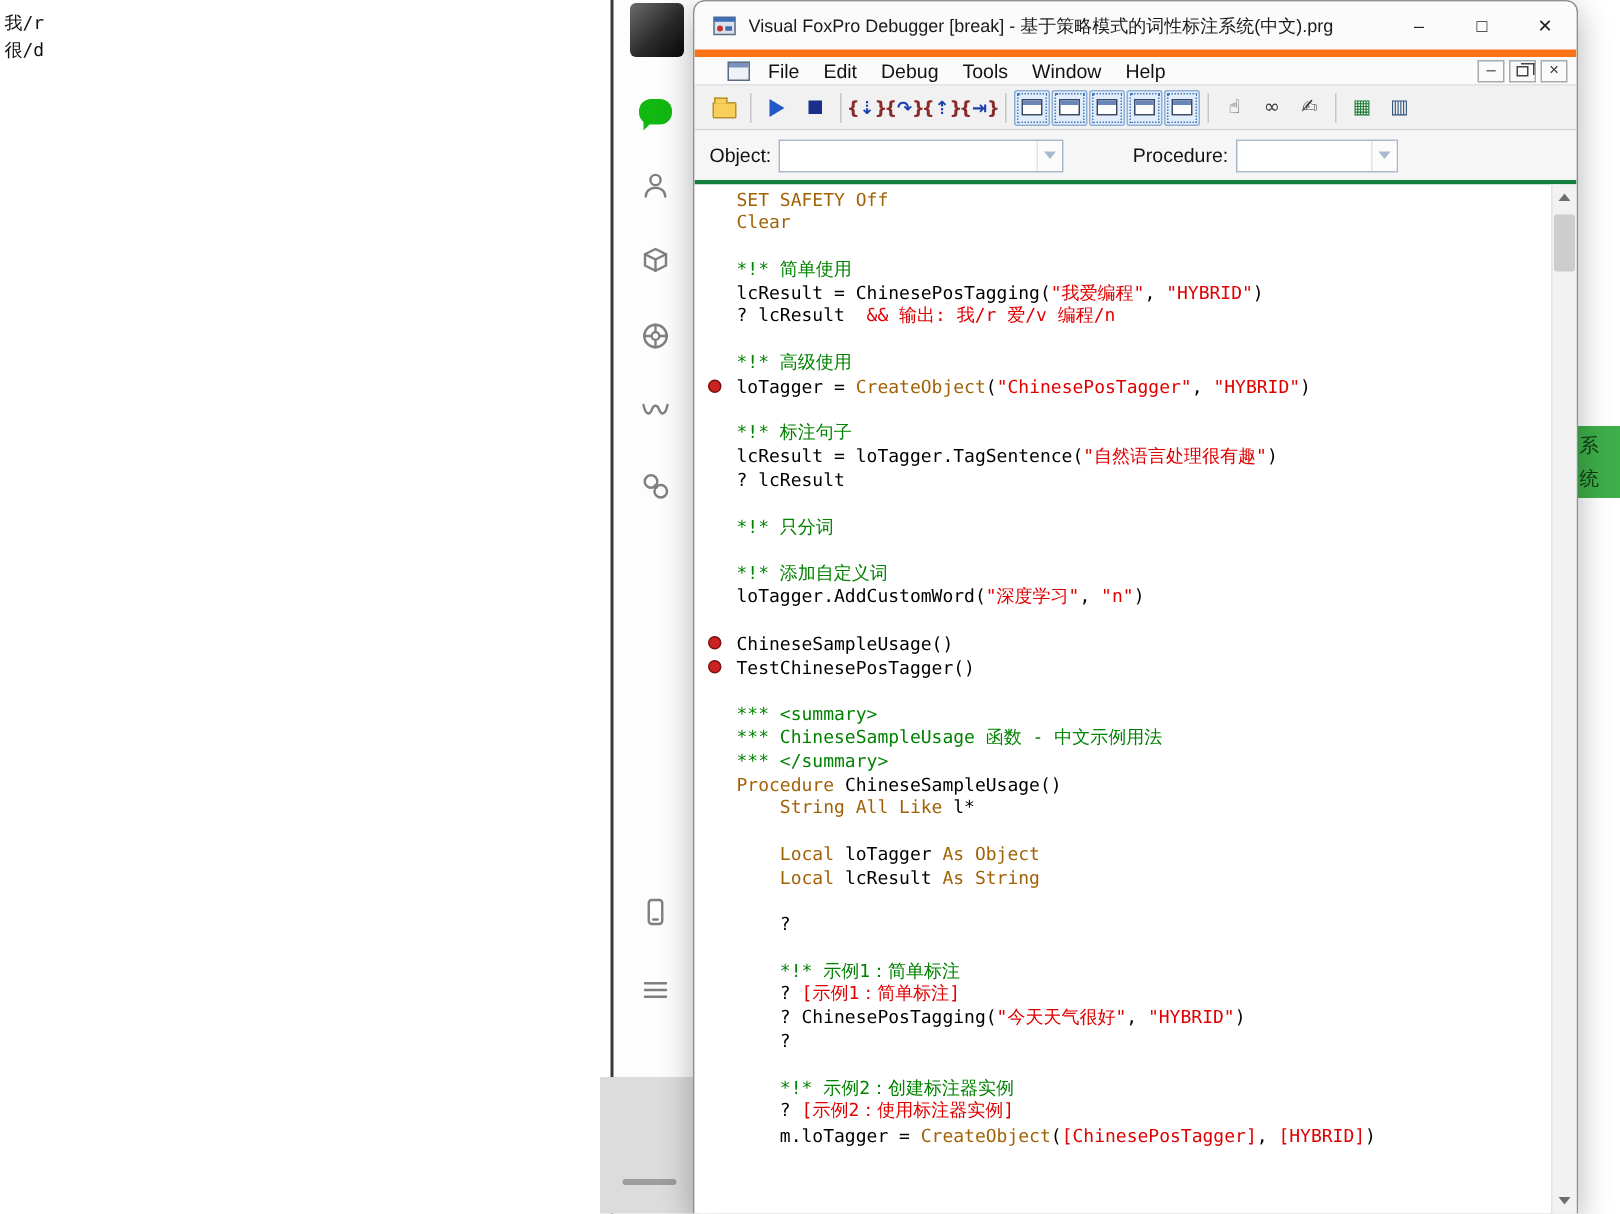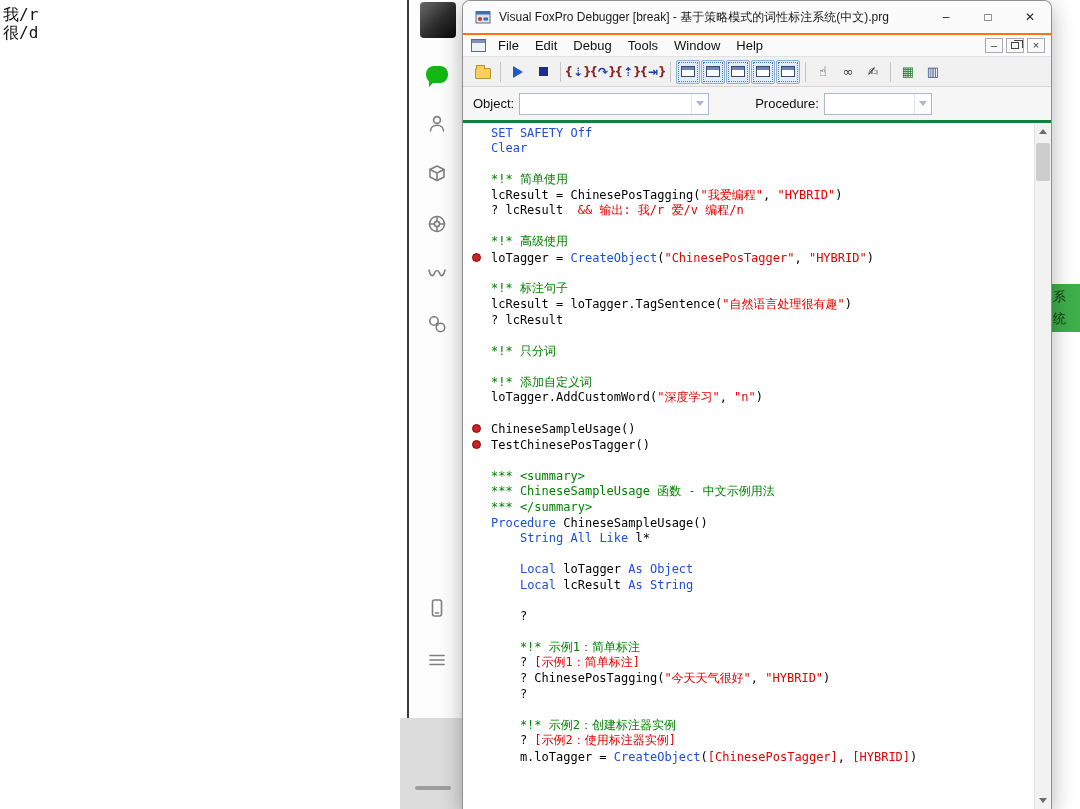--- a/index.html
+++ b/index.html
@@ -1,21 +1,21 @@
 <!DOCTYPE html>
 <html><head>
 <meta charset="utf-8">
 <style>
   * { margin:0; padding:0; box-sizing:border-box; }
   html,body { width:1080px; height:809px; background:#ffffff; overflow:hidden;
               font-family:"Liberation Sans", sans-serif; }
 
   
   .stray { position:absolute; left:3px; top:6px; font-family:"DejaVu Sans Mono", monospace;
-           font-size:16px; color:#111; line-height:18px; white-space:pre; }
+           font-size:12px; color:#111; line-height:18px; white-space:pre; }
 
   
   .sidebar { position:absolute; left:407px; top:0; width:56px; height:809px;
              background:#fdfdfd; border-left:2px solid #3a3a3a; z-index:1; }
   .avatar { position:absolute; left:11px; top:2px; width:36px; height:36px; border-radius:4px;
             background:linear-gradient(135deg,#6b6b6b 0%,#2b2b2b 55%,#090909 100%); }
   .sb-ico { position:absolute; left:0; width:56px; height:24px; display:flex;
             align-items:center; justify-content:center; }
   .sb-ico svg { stroke:#7f7f7f; fill:none; stroke-width:1.6; stroke-linecap:round; stroke-linejoin:round; }
   .chat-bubble { position:relative; width:22px; height:17px; background:#12b812; border-radius:8px; display:block; }
@@ -39,21 +39,21 @@
 
   .titlebar { flex:0 0 32px; display:flex; align-items:center; background:#fbfbfb; }
   .app-ico { width:16px; height:16px; margin-left:12px; flex:0 0 16px; }
   .tb-title { font-size:12px; color:#1a1a1a; margin-left:8px; white-space:nowrap;
               overflow:hidden; flex:1; }
   .win-btns { display:flex; height:100%; }
   .win-btn { width:42px; height:100%; display:flex; align-items:center; justify-content:center;
              font-size:12px; color:#222; background:transparent; border:none; }
 
   .menubar { flex:0 0 23px; display:flex; align-items:center; background:#fbfbfb;
-             border-top:2px solid #f97316; font-size:13px; color:#111; padding:0 6px 0 8px; }
+             border-top:5px solid #f97316; font-size:13px; color:#111; padding:0 6px 0 22px; }
   .child-ico { width:15px; height:13px; border:1px solid #5a6b85; background:#eef1f6;
                position:relative; margin-right:4px; }
   .child-ico::before { content:""; position:absolute; left:0; right:0; top:0; height:3px; background:#7a93bd; }
   .menu-item { padding:1px 8px; }
   .mdi { margin-left:auto; display:flex; gap:3px; }
   .mdi-btn { width:18px; height:15px; border:1px solid #a9a9b2; background:#fafafa;
              display:flex; align-items:center; justify-content:center; font-size:11px;
              line-height:1; color:#333; }
   .restore-ico { width:8px; height:7px; border:1px solid #444; position:relative; background:#fafafa; }
   .restore-ico::before { content:""; position:absolute; left:2px; top:-3px; width:8px; height:7px;
@@ -98,21 +98,21 @@
   .code-body { position:absolute; left:0; top:2px; right:17px; bottom:0; overflow:hidden; }
   .cl { height:15.6px; display:flex; align-items:center; }
   .gut { flex:0 0 28px; align-self:stretch; position:relative; }
   .bp-dot { position:absolute; left:9px; top:3px; width:9px; height:9px; border-radius:50%;
             background:#cc2222; border:1px solid #7d0f0f; }
   .cur-arrow { position:absolute; left:6px; top:3px; width:14px; height:10px; background:#f2b705;
             clip-path:polygon(0 30%,50% 30%,50% 0,100% 50%,50% 100%,50% 70%,0 70%);
             filter:drop-shadow(0 0 1px #6e5300); }
   .lt { white-space:pre; }
   .c-t { color:#000000; }
-  .c-k { color:#1d4ed8; }
+  .c-k { color:#a16207; }
   .c-c { color:#008200; }
   .c-s { color:#e00000; }
 
   .vscroll { position:absolute; top:0; right:0; bottom:0; width:17px; background:#f2f2f2;
              border-left:1px solid #e2e2e2; }
   .sb-up, .sb-down { position:absolute; left:0; width:16px; height:17px; display:flex;
              align-items:center; justify-content:center; }
   .sb-up { top:0; } .sb-down { bottom:0; }
   .tri-up { width:0; height:0; border-left:4px solid transparent; border-right:4px solid transparent;
             border-bottom:5px solid #6d6d6d; }

